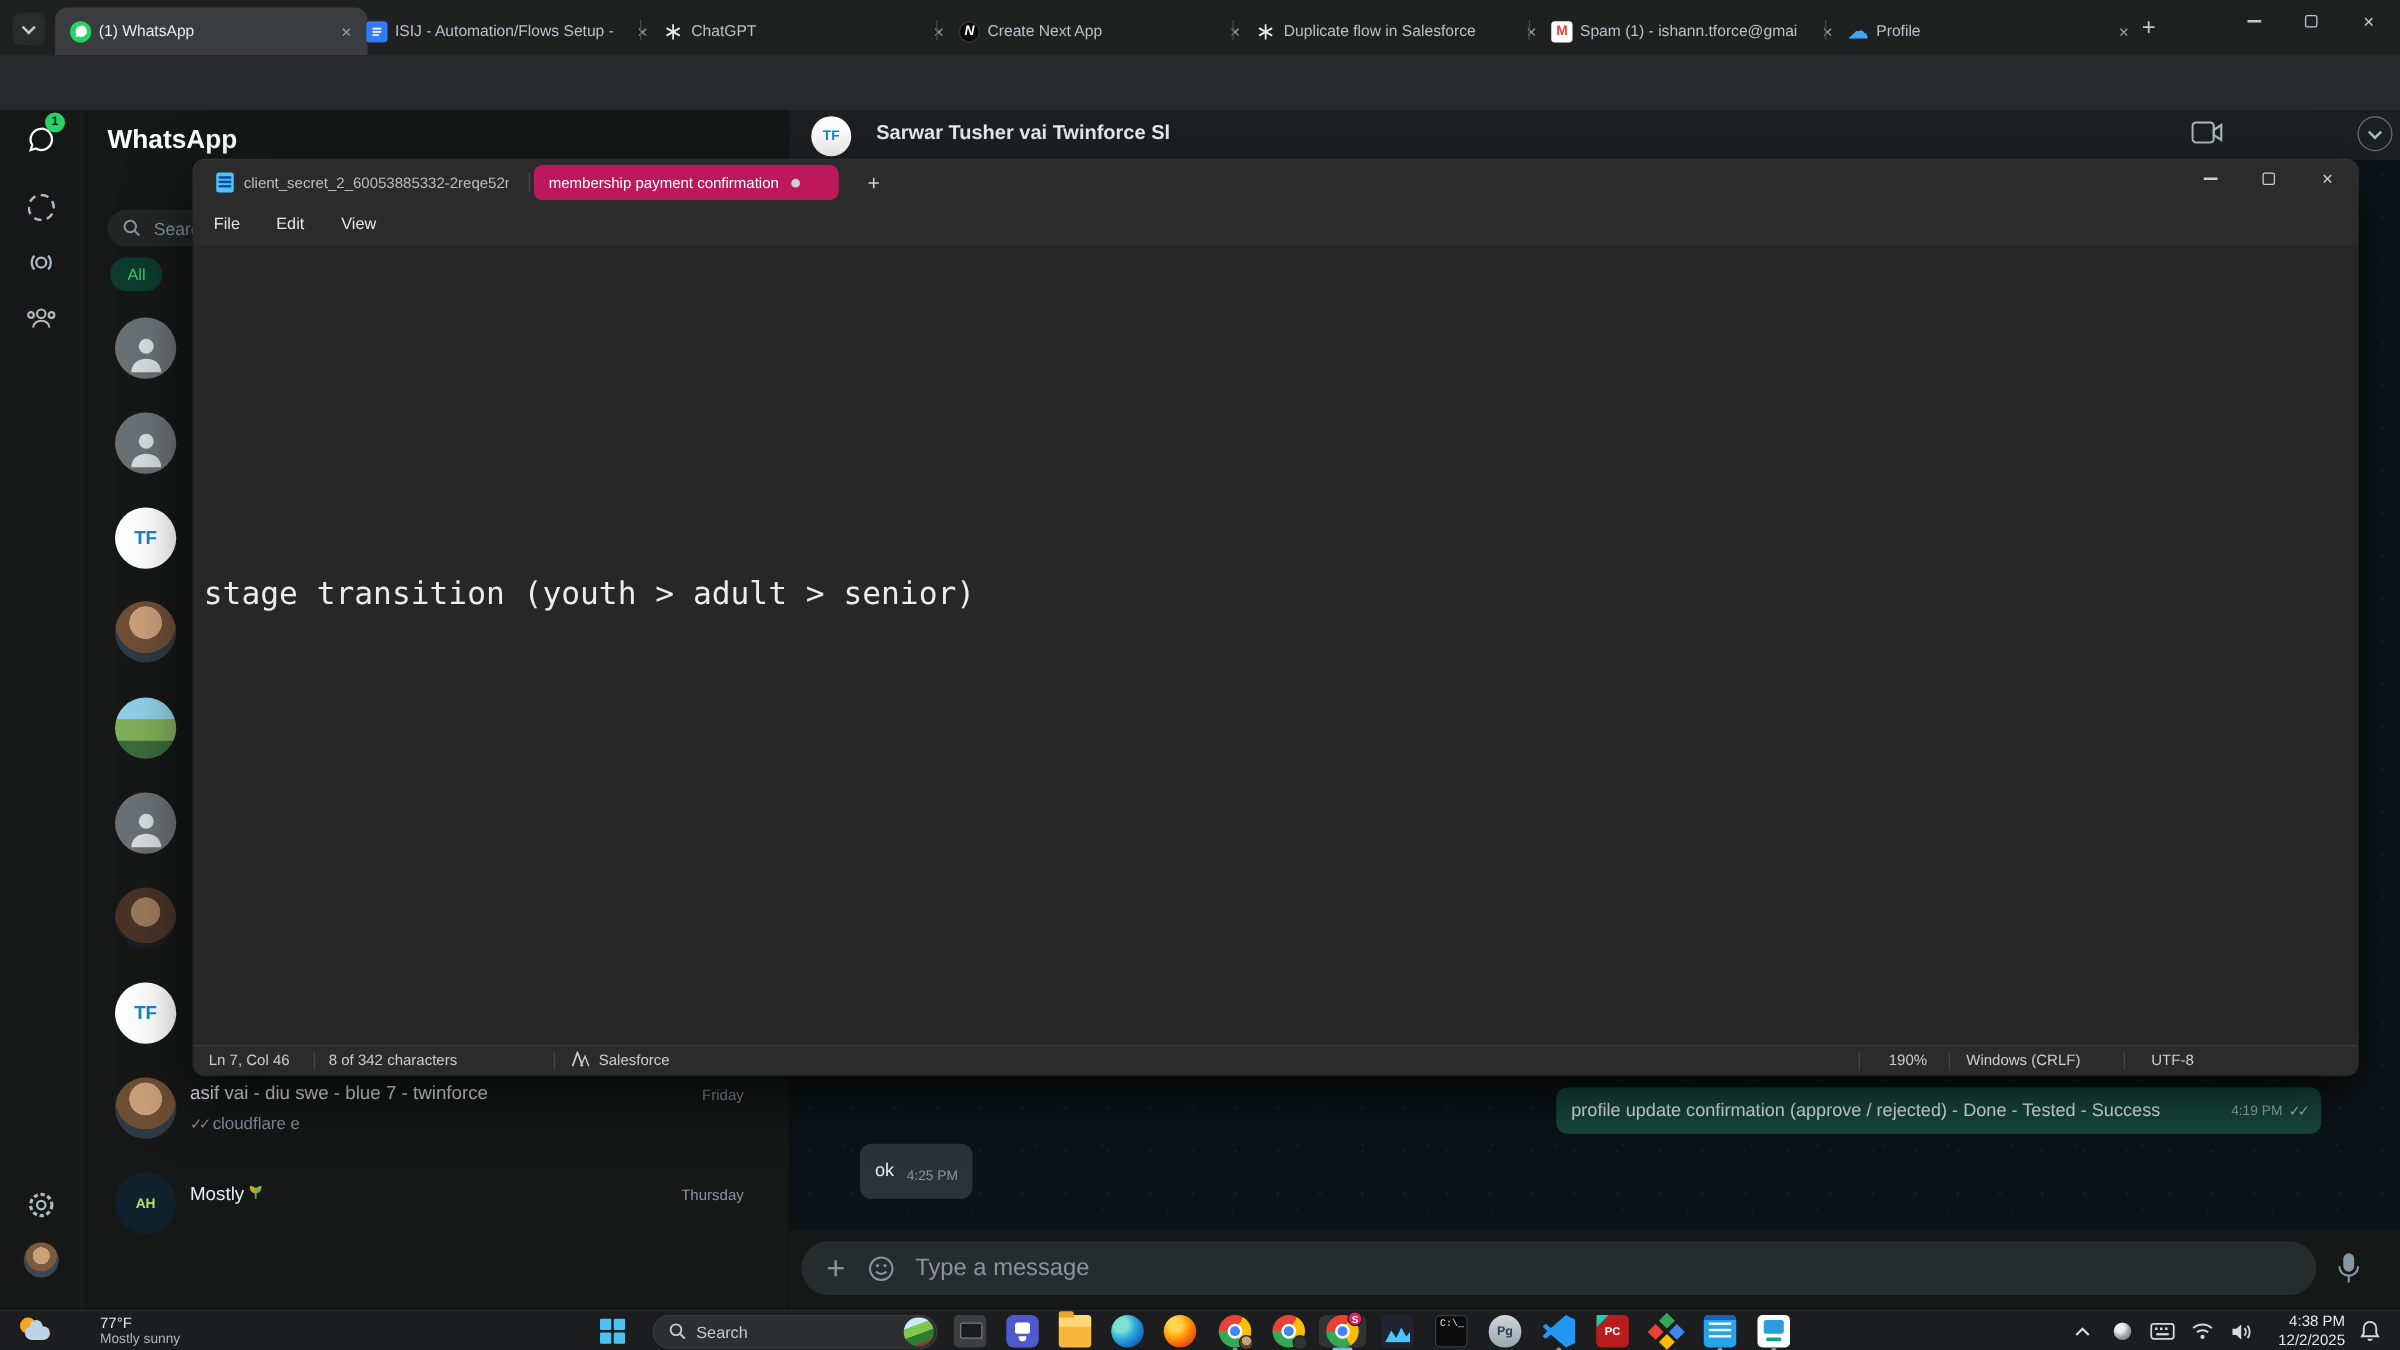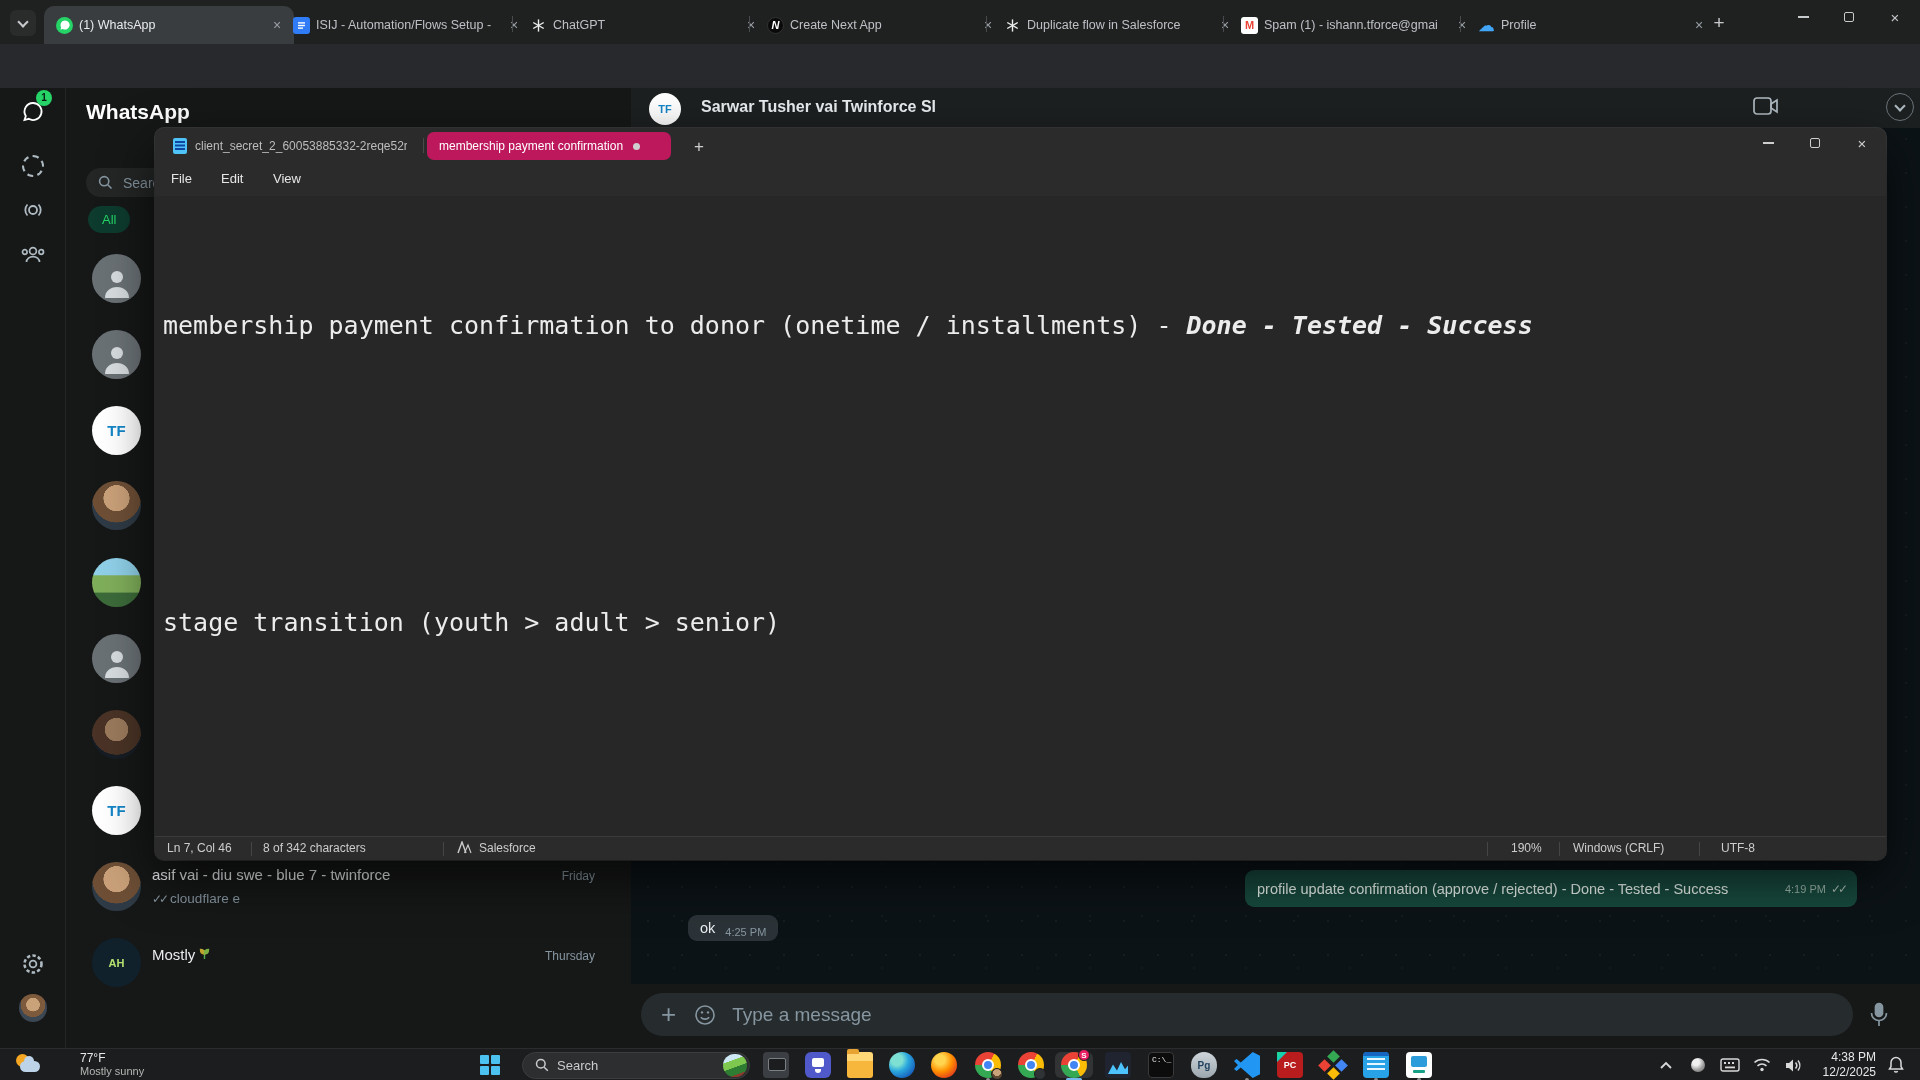--- a/index.html
+++ b/index.html
@@ -72,21 +72,21 @@
     background-image:radial-gradient(rgba(255,255,255,0.045) 1.2px, transparent 1.4px), radial-gradient(rgba(255,255,255,0.028) 1.2px, transparent 1.4px);
     background-size:34px 34px, 52px 52px; background-position:0 0, 17px 22px; }
   .ca-header { position:absolute; left:0; top:0; width:100%; height:40px; background:#1d2021; }
   .ca-av { position:absolute; left:18px; top:5px; width:32px; height:32px; border-radius:50%; background:#ffffff; color:#1486c8; font-weight:bold; font-size:11px; display:flex; align-items:center; justify-content:center; }
   .ca-name { position:absolute; left:70px; top:10px; color:#e9edef; font-size:16px; font-weight:600; white-space:nowrap; }
   .ca-ic { position:absolute; top:8px; color:#aebac1; }
   .circle-btn { position:absolute; left:1255px; top:5px; width:28px; height:28px; border:1.5px solid #6a7479; border-radius:50%; display:flex; align-items:center; justify-content:center; }
   .bubble-out { position:absolute; left:614px; top:782px; width:612px; height:37px; background:#17493d; border-radius:9px; color:#e9f2ed; font-size:14.5px; display:flex; align-items:center; padding:0 12px; }
   .bubble-out .btime { margin-left:auto; color:#9db6ab; font-size:11px; }
   .bubble-out .bticks { color:#a9bdb4; font-size:12px; letter-spacing:-3px; margin-left:5px; }
-  .bubble-in { position:absolute; left:57px; top:827px; height:26px; background:#2c3338; border-radius:9px; color:#e9edef; font-size:14.5px; display:flex; align-items:center; padding:0 12px;text-align:center; }
+  .bubble-in { position:absolute; left:57px; top:827px; height:44px; background:#2c3338; border-radius:9px; color:#e9edef; font-size:14.5px; display:flex; align-items:center; padding:0 12px;text-align:center; }
   .bubble-in .btime { color:#8696a0; font-size:11px; margin-left:10px; margin-top:8px; }
   .composer { position:absolute; left:0; top:896px; width:100%; height:64px; background:#161717; }
   .comp-pill { position:absolute; left:10px; top:9px; width:1212px; height:43px; border-radius:22px; background:#262b2e; display:flex; align-items:center; }
   .comp-plus { color:#8696a0; font-size:26px; margin-left:20px; font-weight:300; }
   .comp-emoji { margin-left:18px; color:#8696a0; display:flex; }
   .comp-ph { margin-left:16px; color:#8696a0; font-size:19px; }
   .mic { position:absolute; left:1237px; top:18px; color:#8696a0; }
 
   
   .notepad { position:absolute; left:155px; top:128px; width:1731px; height:732px; background:#2b2b2b; border-radius:9px; box-shadow:0 18px 50px rgba(0,0,0,0.65), 0 0 0 1px #3a3a3a; overflow:hidden; z-index:50; }
@@ -529,21 +529,20 @@
       <div class="avatar-photo" style="position:absolute; left:1662px; top:38px; width:24px; height:24px;"></div>
       <div class="np-right" style="left:1698px">
         <svg width="19" height="19" viewBox="0 0 19 19">
             <circle cx="9.5" cy="9.5" r="6.5" fill="none" stroke="#cfcfcf" stroke-width="2.6" stroke-dasharray="2.6 1.9"></circle>
             <circle cx="9.5" cy="9.5" r="2.8" fill="none" stroke="#cfcfcf" stroke-width="1.6"></circle>
           </svg>
       </div>
     </div>
 
     <div class="np-editor">
-      <div><span>membership payment confirmation to donor (onetime / installments) - </span><span class="em">Done - Tested - Success</span></div>
       <div> </div>
       <div><span>stage transition (youth &gt; adult &gt; senior)</span></div>
       <div> </div>
       
       
       
       
       
     </div>
 

